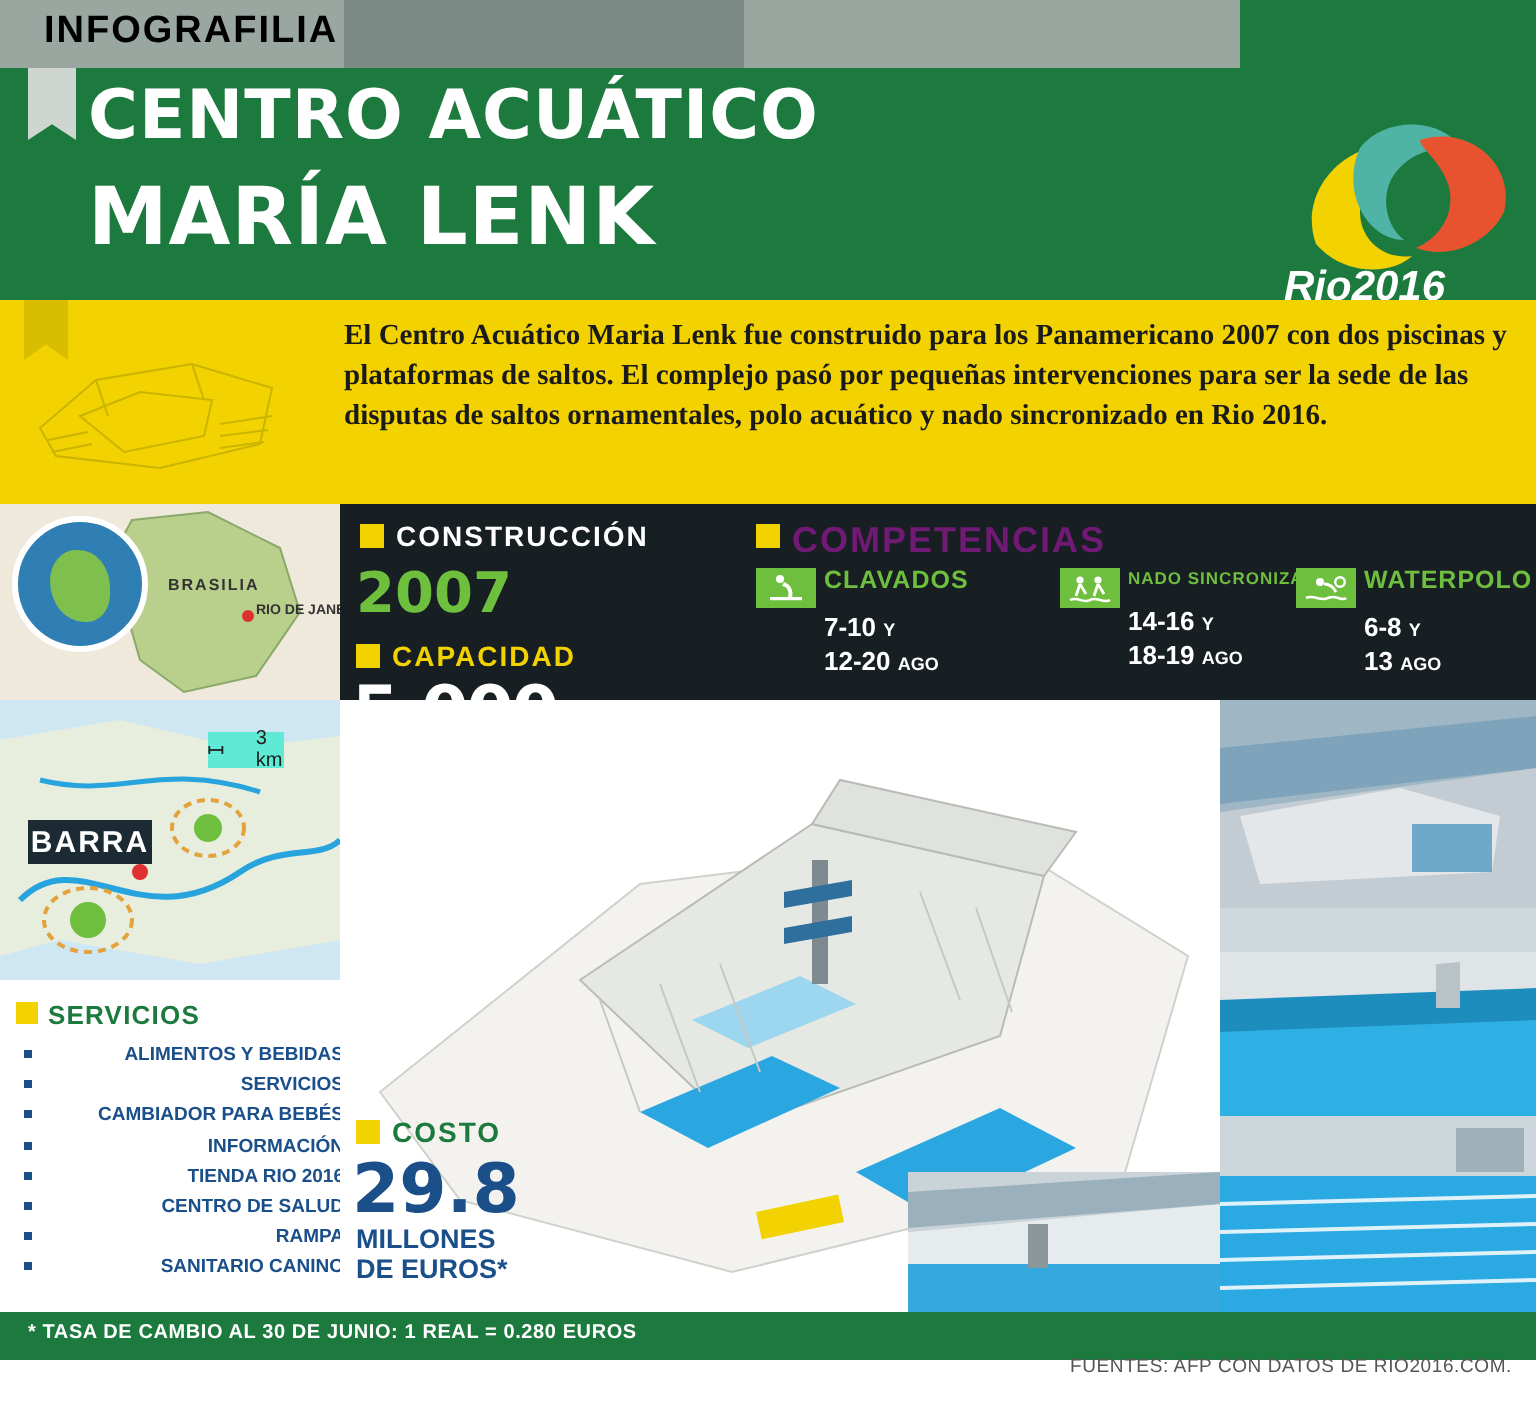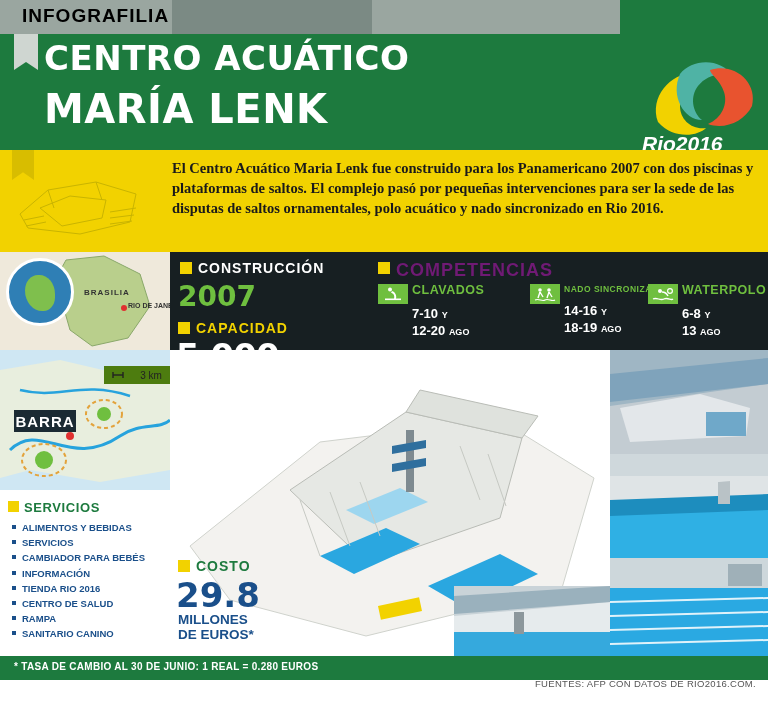--- a/index.html
+++ b/index.html
@@ -35,29 +35,29 @@
 
   
   .map-photo{position:absolute;left:0;top:252px;width:170px;height:98px;background:#e9e4d8;}
   .brasilia-label{position:absolute;left:84px;top:288px;font-size:8px;font-weight:bold;color:#333;letter-spacing:1px;}
   .rio-label{position:absolute;left:128px;top:302px;font-size:7px;font-weight:bold;color:#333;line-height:8px;}
   .globe{position:absolute;left:6px;top:258px;width:62px;height:62px;border-radius:50%;background:#2f7fb5;border:3px solid #ffffff;overflow:hidden;}
   .globe-land{position:absolute;left:16px;top:14px;width:30px;height:36px;background:#7fbf4d;border-radius:45% 55% 40% 60%;}
 
   .citymap{position:absolute;left:0;top:350px;width:170px;height:140px;background:#cfe7f3;}
   .barra-chip{position:absolute;left:14px;top:410px;width:62px;height:22px;background:#1b2a33;color:#fff;font-size:15px;font-weight:bold;letter-spacing:1px;display:flex;align-items:center;justify-content:center;}
-  .scale-chip{position:absolute;left:104px;top:366px;width:66px;height:18px;background:#4d7c0f;color:#222;font-size:10px;display:flex;align-items:center;justify-content:center;gap:16px;}
+  .scale-chip{position:absolute;left:104px;top:366px;width:38px;height:18px;background:#5eead4;color:#222;font-size:10px;display:flex;align-items:center;justify-content:center;gap:16px;}
 
   .servicios{position:absolute;left:0;top:492px;width:170px;height:160px;background:#ffffff;}
   .serv-title{position:absolute;left:24px;top:500px;font-size:13px;font-weight:bold;color:#1d7a3e;letter-spacing:0.6px;}
   .serv-sq{position:absolute;left:8px;top:501px;width:11px;height:11px;background:#f2d200;}
   .serv-list{position:absolute;left:12px;top:520px;width:160px;font-size:9.5px;color:#1a4f8a;line-height:15.2px;font-weight:bold;}
   .serv-list li{list-style:none;position:relative;padding-left:10px;margin:0;}
   .serv-list li:before{content:"";position:absolute;left:0;top:5px;width:4px;height:4px;background:#1a4f8a;}
-  .serv-list ul{margin:0;padding:0;}
+  .serv-list ul{margin:0;padding:0;text-align:right;}
 
   
   .dark-band{position:absolute;left:170px;top:252px;width:598px;height:98px;background:#171f22;}
   .constr-sq{position:absolute;left:180px;top:262px;width:12px;height:12px;background:#f2d200;}
   .constr-title{position:absolute;left:198px;top:260px;font-size:14px;font-weight:bold;color:#ffffff;letter-spacing:1px;}
   .constr-year{position:absolute;left:178px;top:280px;font-size:28px;font-weight:bold;color:#6fbf3f;font-family:"DejaVu Sans",sans-serif;}
 
   .cap-sq{position:absolute;left:178px;top:322px;width:12px;height:12px;background:#f2d200;}
   .cap-title{position:absolute;left:196px;top:320px;font-size:14px;font-weight:bold;color:#f2d200;letter-spacing:1px;}
   .cap-num{position:absolute;left:176px;top:336px;font-size:34px;font-weight:bold;color:#ffffff;font-family:"DejaVu Sans",sans-serif;letter-spacing:-1px;}

